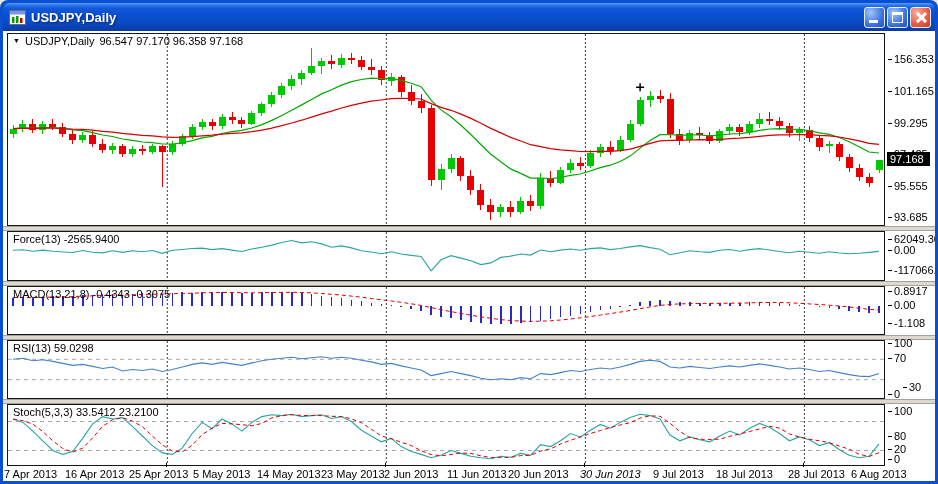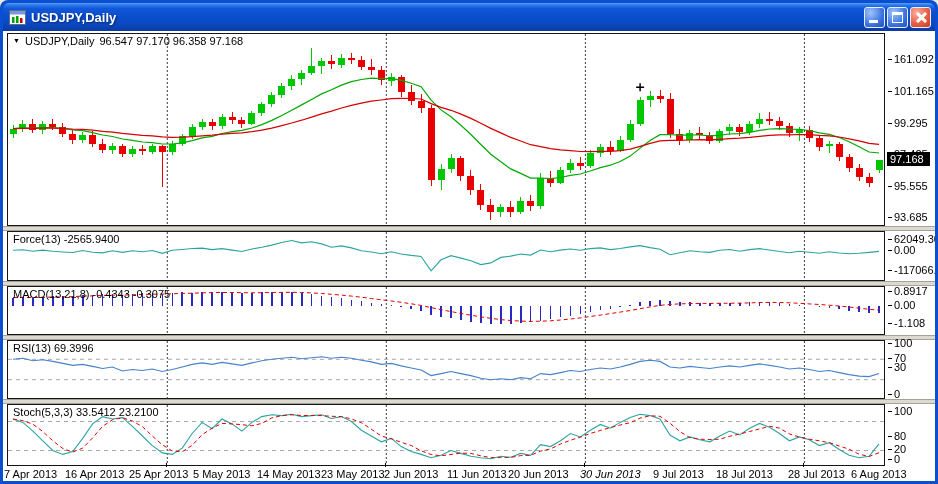--- a/index.html
+++ b/index.html
@@ -261,21 +261,21 @@
           <path d="M628.1,53.2H636.1M632.1,49.2V57.2" stroke="#000" stroke-width="1.5" fill="none"></path>
         </svg>
       <div class="plabel">
         <span class="dd">▼</span>
         <span>USDJPY,Daily</span>
         <span>96.547 97.170 96.358 97.168</span>
       </div>
     </div>
     <div class="ya ya-main" id="ya-main">
       <div class="price-tag" id="price-tag" style="top: 119px;">97.168</div>
-    <span class="ytick" style="top: 20px;">161.092</span>
+    <span class="ytick" style="top: 20px;">156.353</span>
         <span class="ytick" style="top: 52px;">101.165</span>
         <span class="ytick" style="top: 84px;">99.295</span>
         <span class="ytick" style="top: 115px;">97.425</span>
         <span class="ytick" style="top: 147px;">95.555</span>
         <span class="ytick" style="top: 178px;">93.685</span>
       </div>
 
     <div class="hsep s1"></div>
 
     <div class="cb p-force">
@@ -407,26 +407,26 @@
     <div class="cb p-rsi">
       <svg id="svg-rsi" preserveAspectRatio="none" viewBox="0 0 876 57">
           <line x1="159.3" y1="0" x2="159.3" y2="57" stroke="#3A3A3A" stroke-width="1" stroke-dasharray="2,2"></line>
           <line x1="378.3" y1="0" x2="378.3" y2="57" stroke="#3A3A3A" stroke-width="1" stroke-dasharray="2,2"></line>
           <line x1="577.4" y1="0" x2="577.4" y2="57" stroke="#3A3A3A" stroke-width="1" stroke-dasharray="2,2"></line>
           <line x1="796.4" y1="0" x2="796.4" y2="57" stroke="#3A3A3A" stroke-width="1" stroke-dasharray="2,2"></line>
           <line x1="0" y1="18.3" x2="876" y2="18.3" stroke="#A8A8A8" stroke-width="1" stroke-dasharray="4,4"></line>
           <line x1="0" y1="38.7" x2="876" y2="38.7" stroke="#A8A8A8" stroke-width="1" stroke-dasharray="4,4"></line>
           <path d="M5.0,18.3 L14.9,17.3 L24.9,19.8 L34.8,18.8 L44.8,20.4 L54.8,22.4 L64.7,24.4 L74.7,23.4 L84.6,25.4 L94.6,27.5 L104.5,26.0 L114.5,30.0 L124.4,28.5 L134.4,29.5 L144.3,28.0 L154.3,30.5 L164.3,28.5 L174.2,26.0 L184.2,23.4 L194.1,21.9 L204.1,23.4 L214.0,21.4 L224.0,22.9 L233.9,24.4 L243.9,21.9 L253.8,19.8 L263.8,18.3 L273.8,17.3 L283.7,16.3 L293.7,17.8 L303.6,16.8 L313.6,15.8 L323.5,17.3 L333.5,16.3 L343.4,17.3 L353.4,19.3 L363.3,20.9 L373.3,23.4 L383.3,22.4 L393.2,24.9 L403.2,27.0 L413.1,29.0 L423.1,34.6 L433.0,32.6 L443.0,30.5 L452.9,32.6 L462.9,34.6 L472.8,37.2 L482.8,38.7 L492.8,37.7 L502.7,38.7 L512.7,36.6 L522.6,37.7 L532.6,32.6 L542.5,33.6 L552.5,31.6 L562.4,29.5 L572.4,30.5 L582.3,28.5 L592.3,27.0 L602.3,28.0 L612.2,26.0 L622.2,23.4 L632.1,20.4 L642.1,19.3 L652.0,20.4 L662.0,26.0 L671.9,27.0 L681.9,25.4 L691.8,26.5 L701.8,27.5 L711.8,26.0 L721.7,24.9 L731.7,26.0 L741.6,24.4 L751.6,22.9 L761.5,24.4 L771.5,26.0 L781.4,28.0 L791.4,27.0 L801.3,28.5 L811.3,30.5 L821.3,29.5 L831.2,31.6 L841.2,33.6 L851.1,35.1 L861.1,35.6 L871.0,32.5" fill="none" stroke="#4682C8" stroke-width="1.1"></path>
         </svg>
-      <div class="plabel">RSI(13) 69.3996</div>
+      <div class="plabel">RSI(13) 59.0298</div>
     </div>
     <div class="ya ya-rsi" id="ya-rsi">
         <span class="ytick" style="top: -3px;">100</span>
         <span class="ytick" style="top: 12px;">70</span>
-        <span class="ytick" style="top: 21px;">30</span>
+        <span class="ytick" style="top: 41px; margin-left: 15px;">30</span>
         <span class="ytick" style="top: 48px;">0</span>
       </div>
 
     <div class="hsep s4"></div>
 
     <div class="cb p-stoch">
       <svg id="svg-stoch" preserveAspectRatio="none" viewBox="0 0 876 60">
           <line x1="159.3" y1="0" x2="159.3" y2="60" stroke="#3A3A3A" stroke-width="1" stroke-dasharray="2,2"></line>
           <line x1="378.3" y1="0" x2="378.3" y2="60" stroke="#3A3A3A" stroke-width="1" stroke-dasharray="2,2"></line>
           <line x1="577.4" y1="0" x2="577.4" y2="60" stroke="#3A3A3A" stroke-width="1" stroke-dasharray="2,2"></line>

